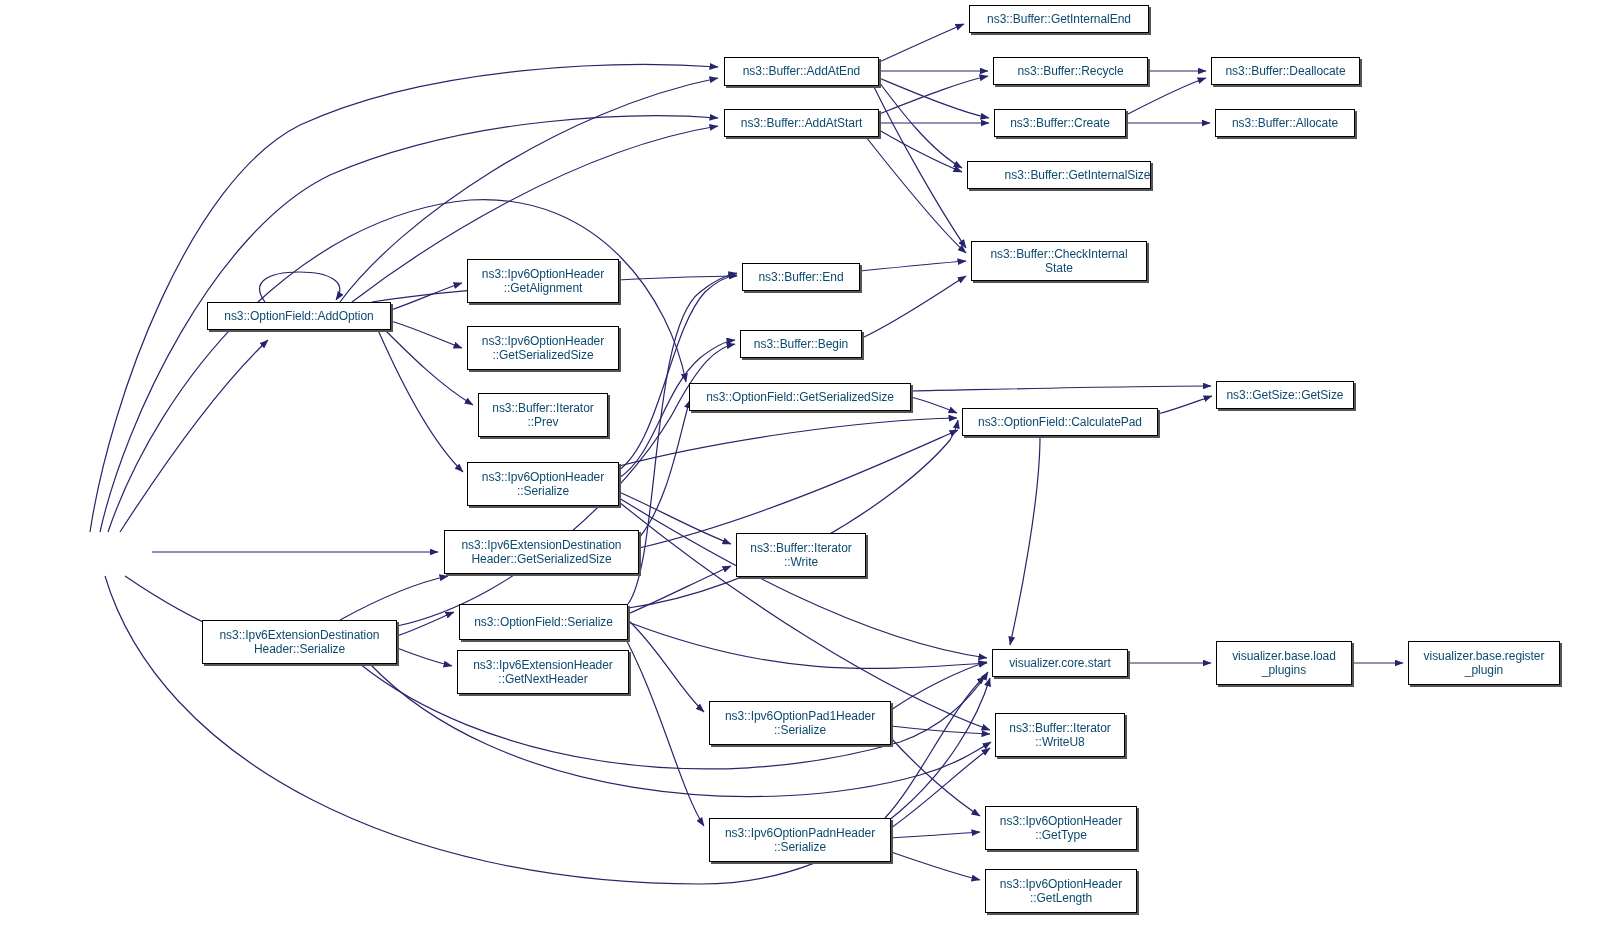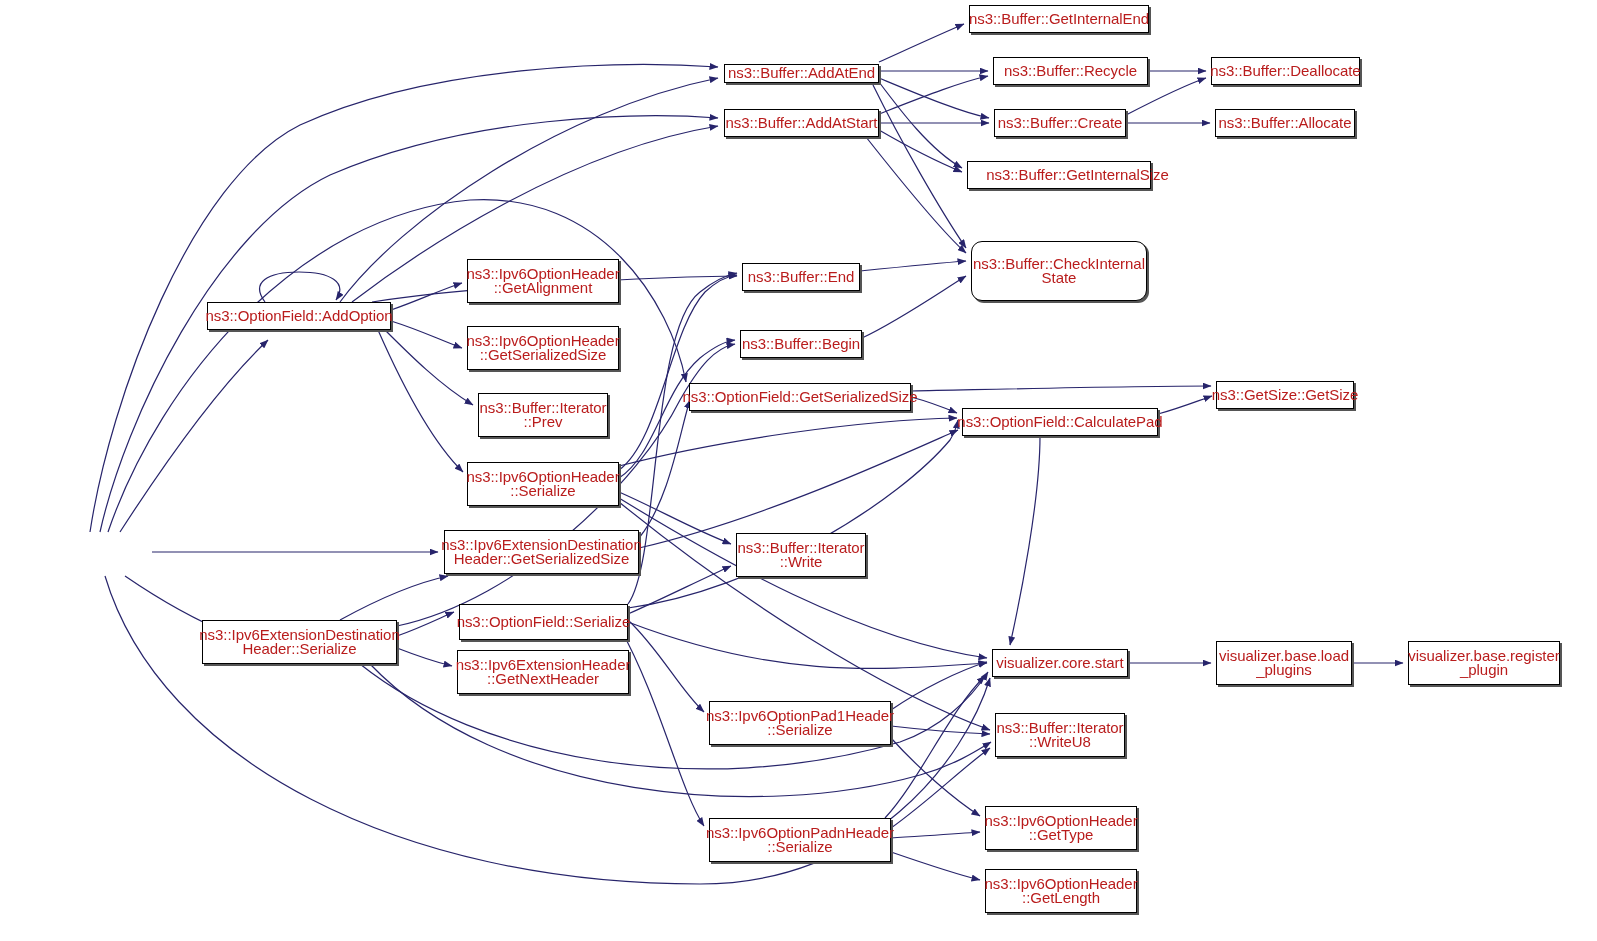--- a/index.html
+++ b/index.html
@@ -34,23 +34,23 @@
   .node {
     position: absolute;
     box-sizing: border-box;
     background: #ffffff;
     border: 1px solid #000000;
     box-shadow: 2px 2px 0 0 #555555;
     display: flex;
     align-items: center;
     justify-content: center;
     text-align: center;
-    font-size: 15px;
+    font-size: 12px;
     line-height: 14.5px;
-    color: #b91c1c;
+    color: #0c4a6e;
     letter-spacing: -0.05px;
     padding: 0 3px;
     white-space: pre-line;
   }
   .node.root {
     background: #bfbfbf;
   }
 </style>
 </head>
 <body>
@@ -139,36 +139,36 @@
 ::GetSerializedSize</div>
       <div class="node" style="left: 478px; top: 393px; width: 130px; height: 44px;">ns3::Buffer::Iterator
 ::Prev</div>
       <div class="node" style="left: 467px; top: 462px; width: 152px; height: 44px;">ns3::Ipv6OptionHeader
 ::Serialize</div>
       <div class="node" style="left: 444px; top: 530px; width: 195px; height: 44px;">ns3::Ipv6ExtensionDestination
 Header::GetSerializedSize</div>
       <div class="node" style="left: 459px; top: 604px; width: 169px; height: 36px;">ns3::OptionField::Serialize</div>
       <div class="node" style="left: 457px; top: 650px; width: 172px; height: 44px;">ns3::Ipv6ExtensionHeader
 ::GetNextHeader</div>
-      <div class="node" style="left: 724px; top: 57px; width: 155px; height: 19px; margin-top: 7px;">ns3::Buffer::AddAtEnd</div>
+      <div class="node" style="left: 724px; top: 57px; width: 155px; height: 29px;">ns3::Buffer::AddAtEnd</div>
       <div class="node" style="left: 724px; top: 109px; width: 155px; height: 28px;">ns3::Buffer::AddAtStart</div>
       <div class="node" style="left: 742px; top: 263px; width: 118px; height: 28px;">ns3::Buffer::End</div>
       <div class="node" style="left: 740px; top: 330px; width: 122px; height: 28px;">ns3::Buffer::Begin</div>
       <div class="node" style="left: 689px; top: 383px; width: 222px; height: 28px; text-align: right;">ns3::OptionField::GetSerializedSize</div>
       <div class="node" style="left: 736px; top: 533px; width: 130px; height: 44px;">ns3::Buffer::Iterator
 ::Write</div>
       <div class="node" style="left: 709px; top: 701px; width: 182px; height: 44px;">ns3::Ipv6OptionPad1Header
 ::Serialize</div>
       <div class="node" style="left: 709px; top: 818px; width: 182px; height: 44px;">ns3::Ipv6OptionPadnHeader
 ::Serialize</div>
       <div class="node" style="left: 969px; top: 5px; width: 180px; height: 28px;">ns3::Buffer::GetInternalEnd</div>
       <div class="node" style="left: 993px; top: 57px; width: 155px; height: 28px;">ns3::Buffer::Recycle</div>
       <div class="node" style="left: 994px; top: 109px; width: 132px; height: 28px;">ns3::Buffer::Create</div>
       <div class="node" style="left: 967px; top: 161px; width: 184px; height: 28px; padding-left: 40px;">ns3::Buffer::GetInternalSize</div>
-      <div class="node" style="left: 971px; top: 241px; width: 176px; height: 60px; border-radius: 11px;">ns3::Buffer::CheckInternal
+      <div class="node" style="left: 971px; top: 241px; width: 176px; height: 40px;">ns3::Buffer::CheckInternal
 State</div>
       <div class="node" style="left: 962px; top: 408px; width: 196px; height: 28px;">ns3::OptionField::CalculatePad</div>
       <div class="node" style="left: 992px; top: 649px; width: 136px; height: 28px;">visualizer.core.start</div>
       <div class="node" style="left: 995px; top: 713px; width: 130px; height: 44px;">ns3::Buffer::Iterator
 ::WriteU8</div>
       <div class="node" style="left: 985px; top: 806px; width: 152px; height: 44px;">ns3::Ipv6OptionHeader
 ::GetType</div>
       <div class="node" style="left: 985px; top: 869px; width: 152px; height: 44px;">ns3::Ipv6OptionHeader
 ::GetLength</div>
       <div class="node" style="left: 1211px; top: 57px; width: 149px; height: 28px;">ns3::Buffer::Deallocate</div>

